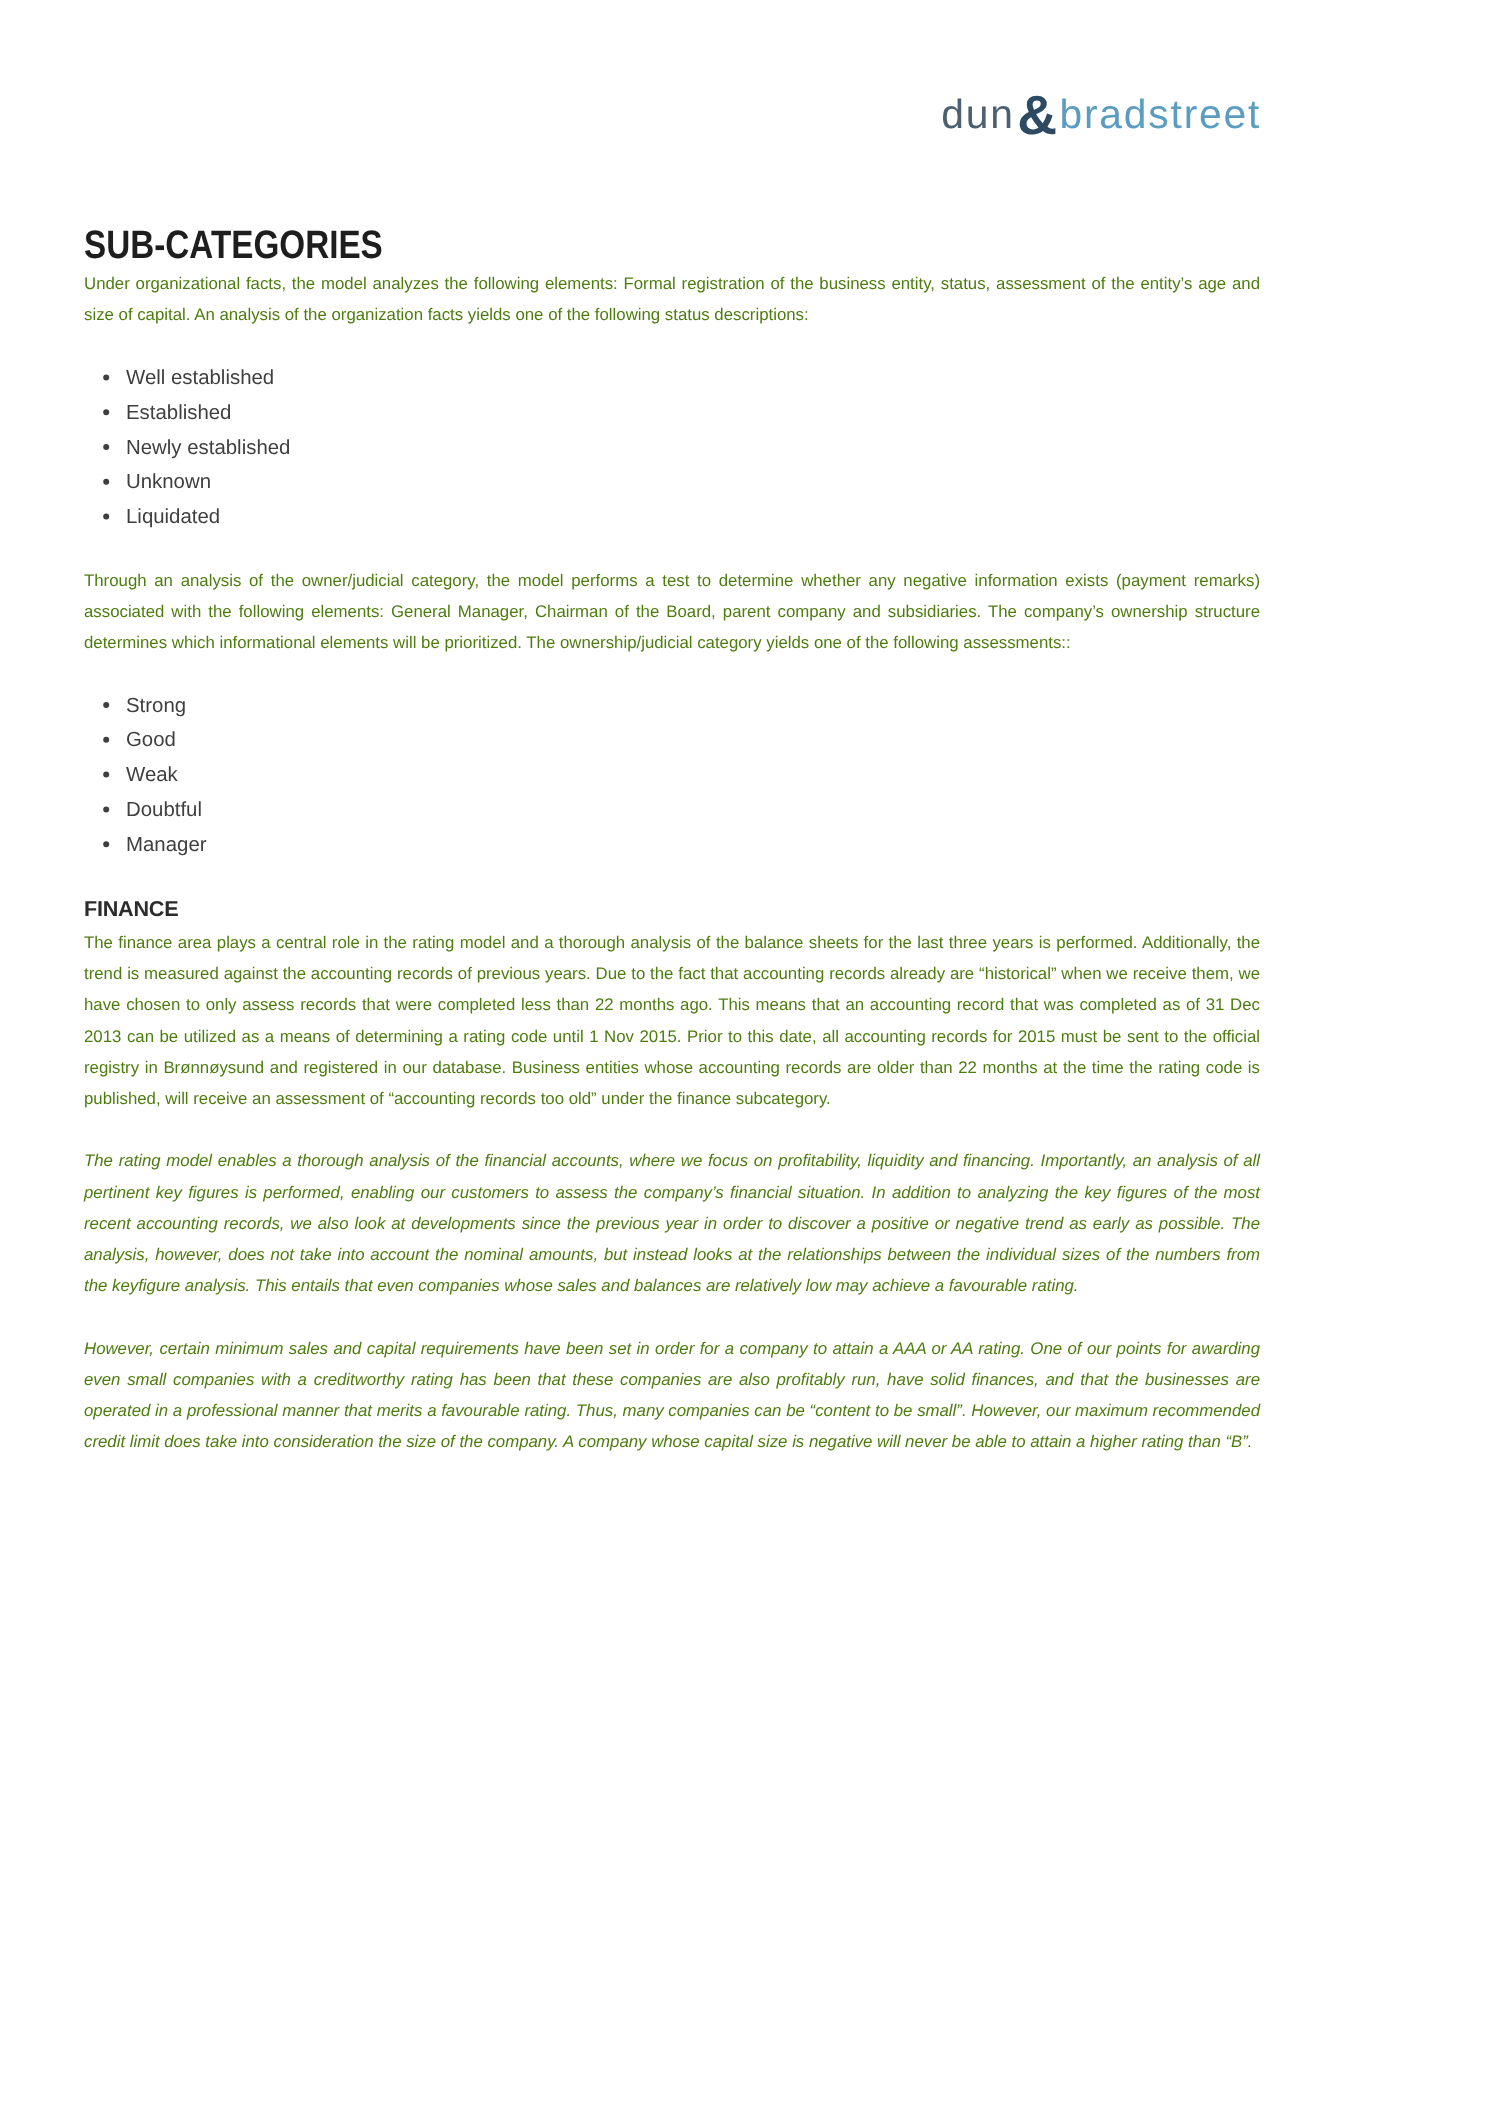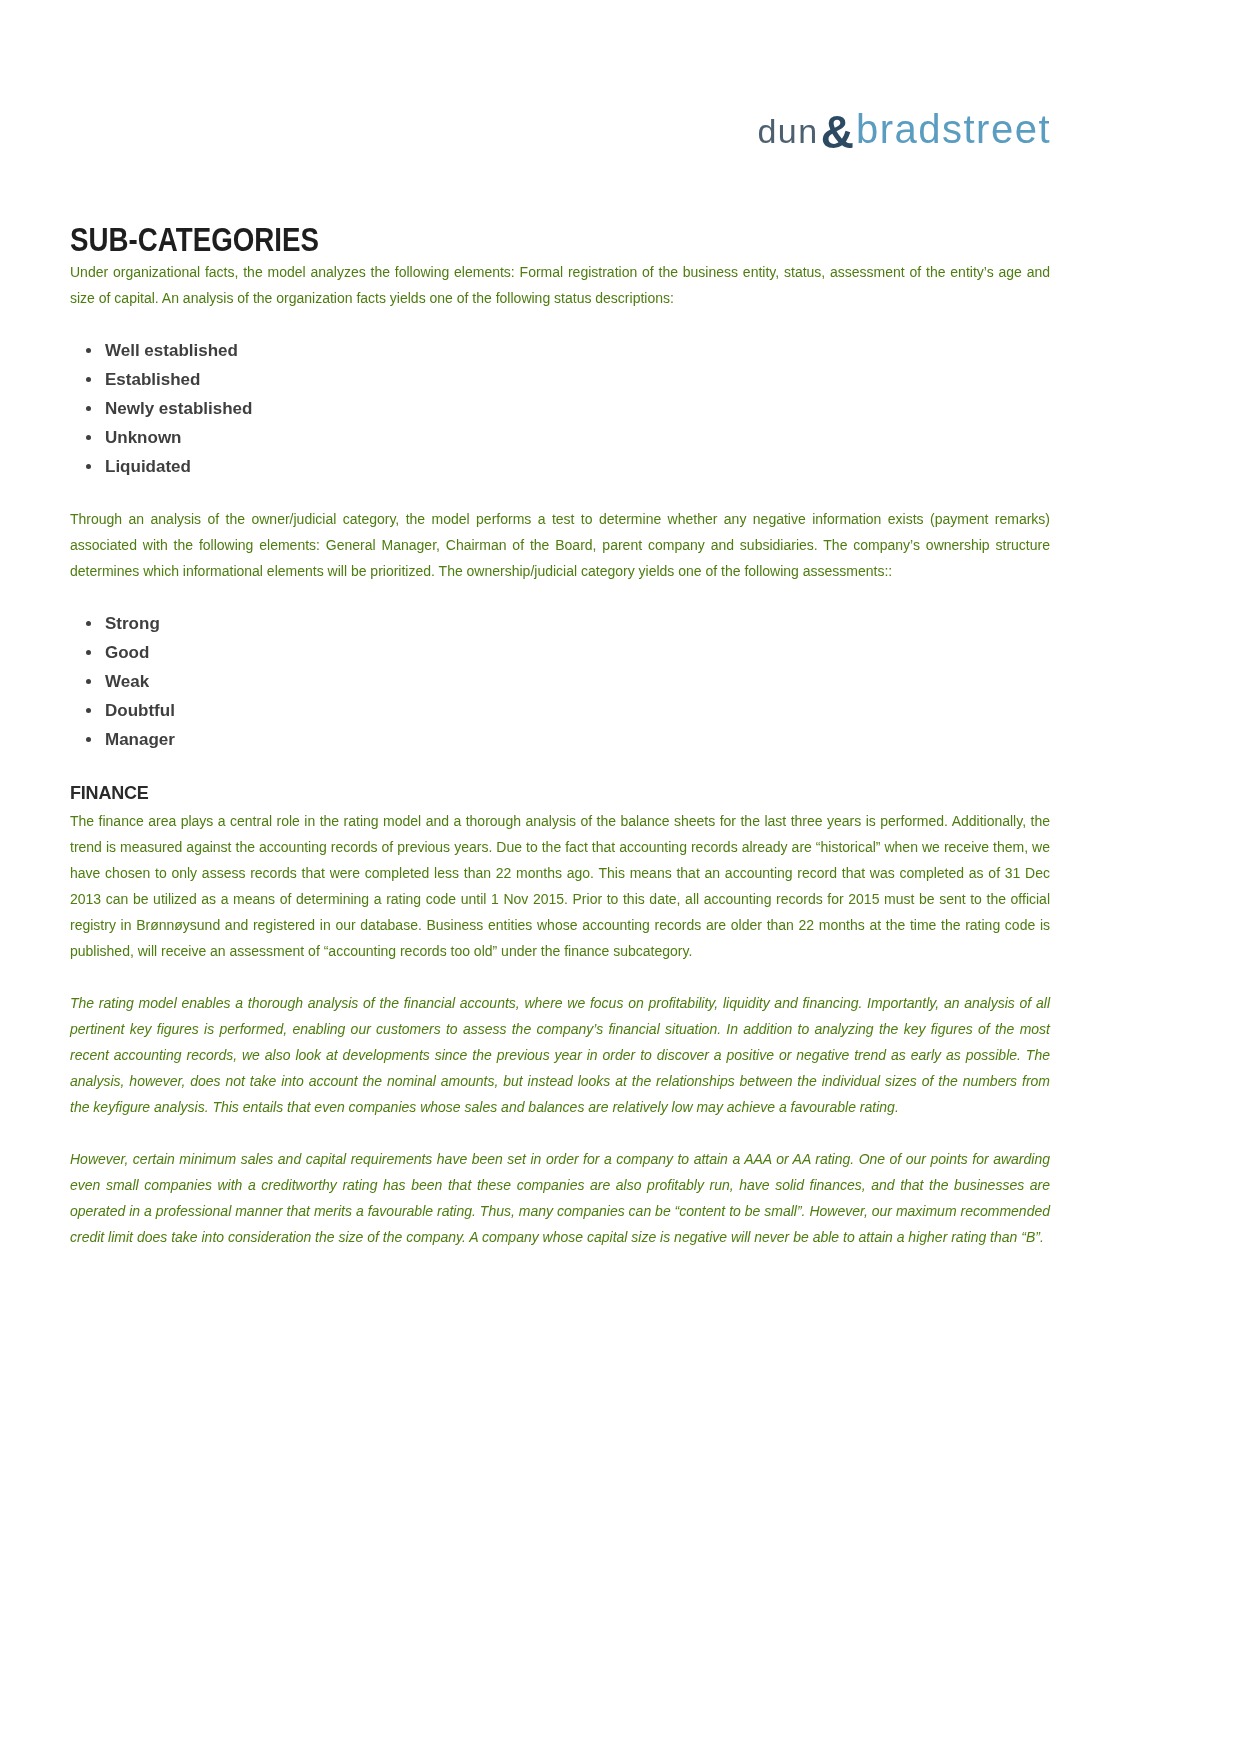--- a/index.html
+++ b/index.html
@@ -4,21 +4,20 @@
 <style>
   html, body { margin: 0; padding: 0; background: #ffffff; }
   .page {
     position: relative;
     width: 1241px;
     height: 1252px;
     background: #ffffff;
     font-family: "Liberation Sans", sans-serif;
     color: #3f3f3f;
     overflow: hidden;
-    margin-top: 36px;
   }
   .logo {
     position: absolute;
     top: 68px;
     right: 190px;
     display: flex;
     align-items: baseline;
     white-space: nowrap;
     user-select: none;
   }
@@ -31,21 +30,21 @@
   .logo-amp {
     font-size: 46px;
     font-weight: 600;
     color: #2d4a63;
     margin: 0 2px;
     position: relative;
     top: 5px;
     line-height: 1;
   }
   .logo-brad {
-    font-size: 40px;
+    font-size: 34px;
     letter-spacing: 1.5px;
     color: #5b9cc1;
     font-weight: 400;
   }
   .content {
     position: absolute;
     left: 70px;
     right: 191px;
     top: 0;
   }
@@ -81,21 +80,20 @@
   p.para.spaced {
     margin-top: 26px;
     font-style: italic;
   }
   ul.bullets {
     margin: 25px 0 25px 0;
     padding-left: 33px;
     font-size: 17px;
     line-height: 29px;
     color: #3f3f3f;
-    font-weight: bold;
   }
   ul.bullets li { padding-left: 2px; }
   .footer {
     position: absolute;
     top: 1672px;
     right: 186px;
     font-size: 11px;
     color: #3c3c3c;
     white-space: nowrap;
   }

